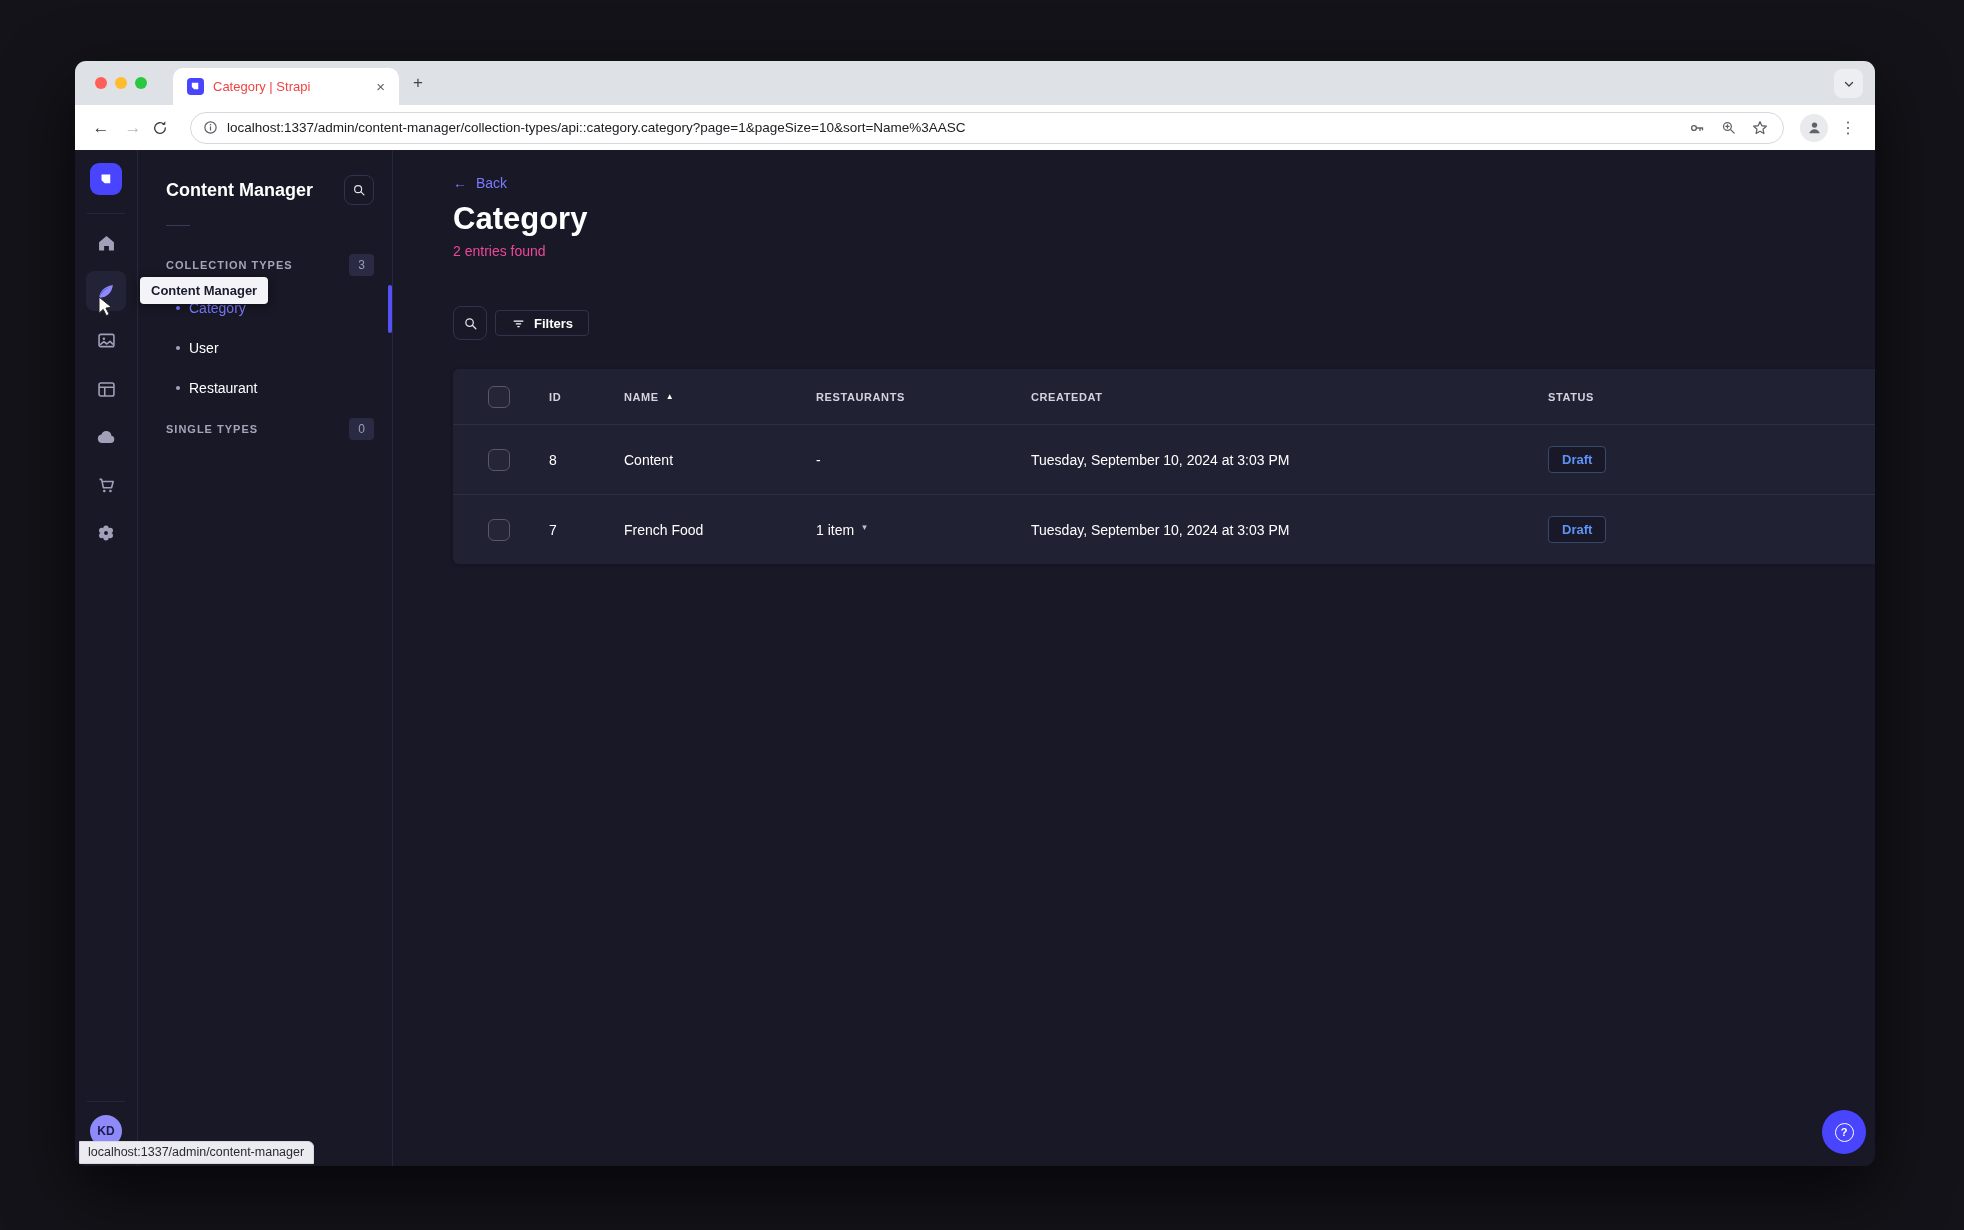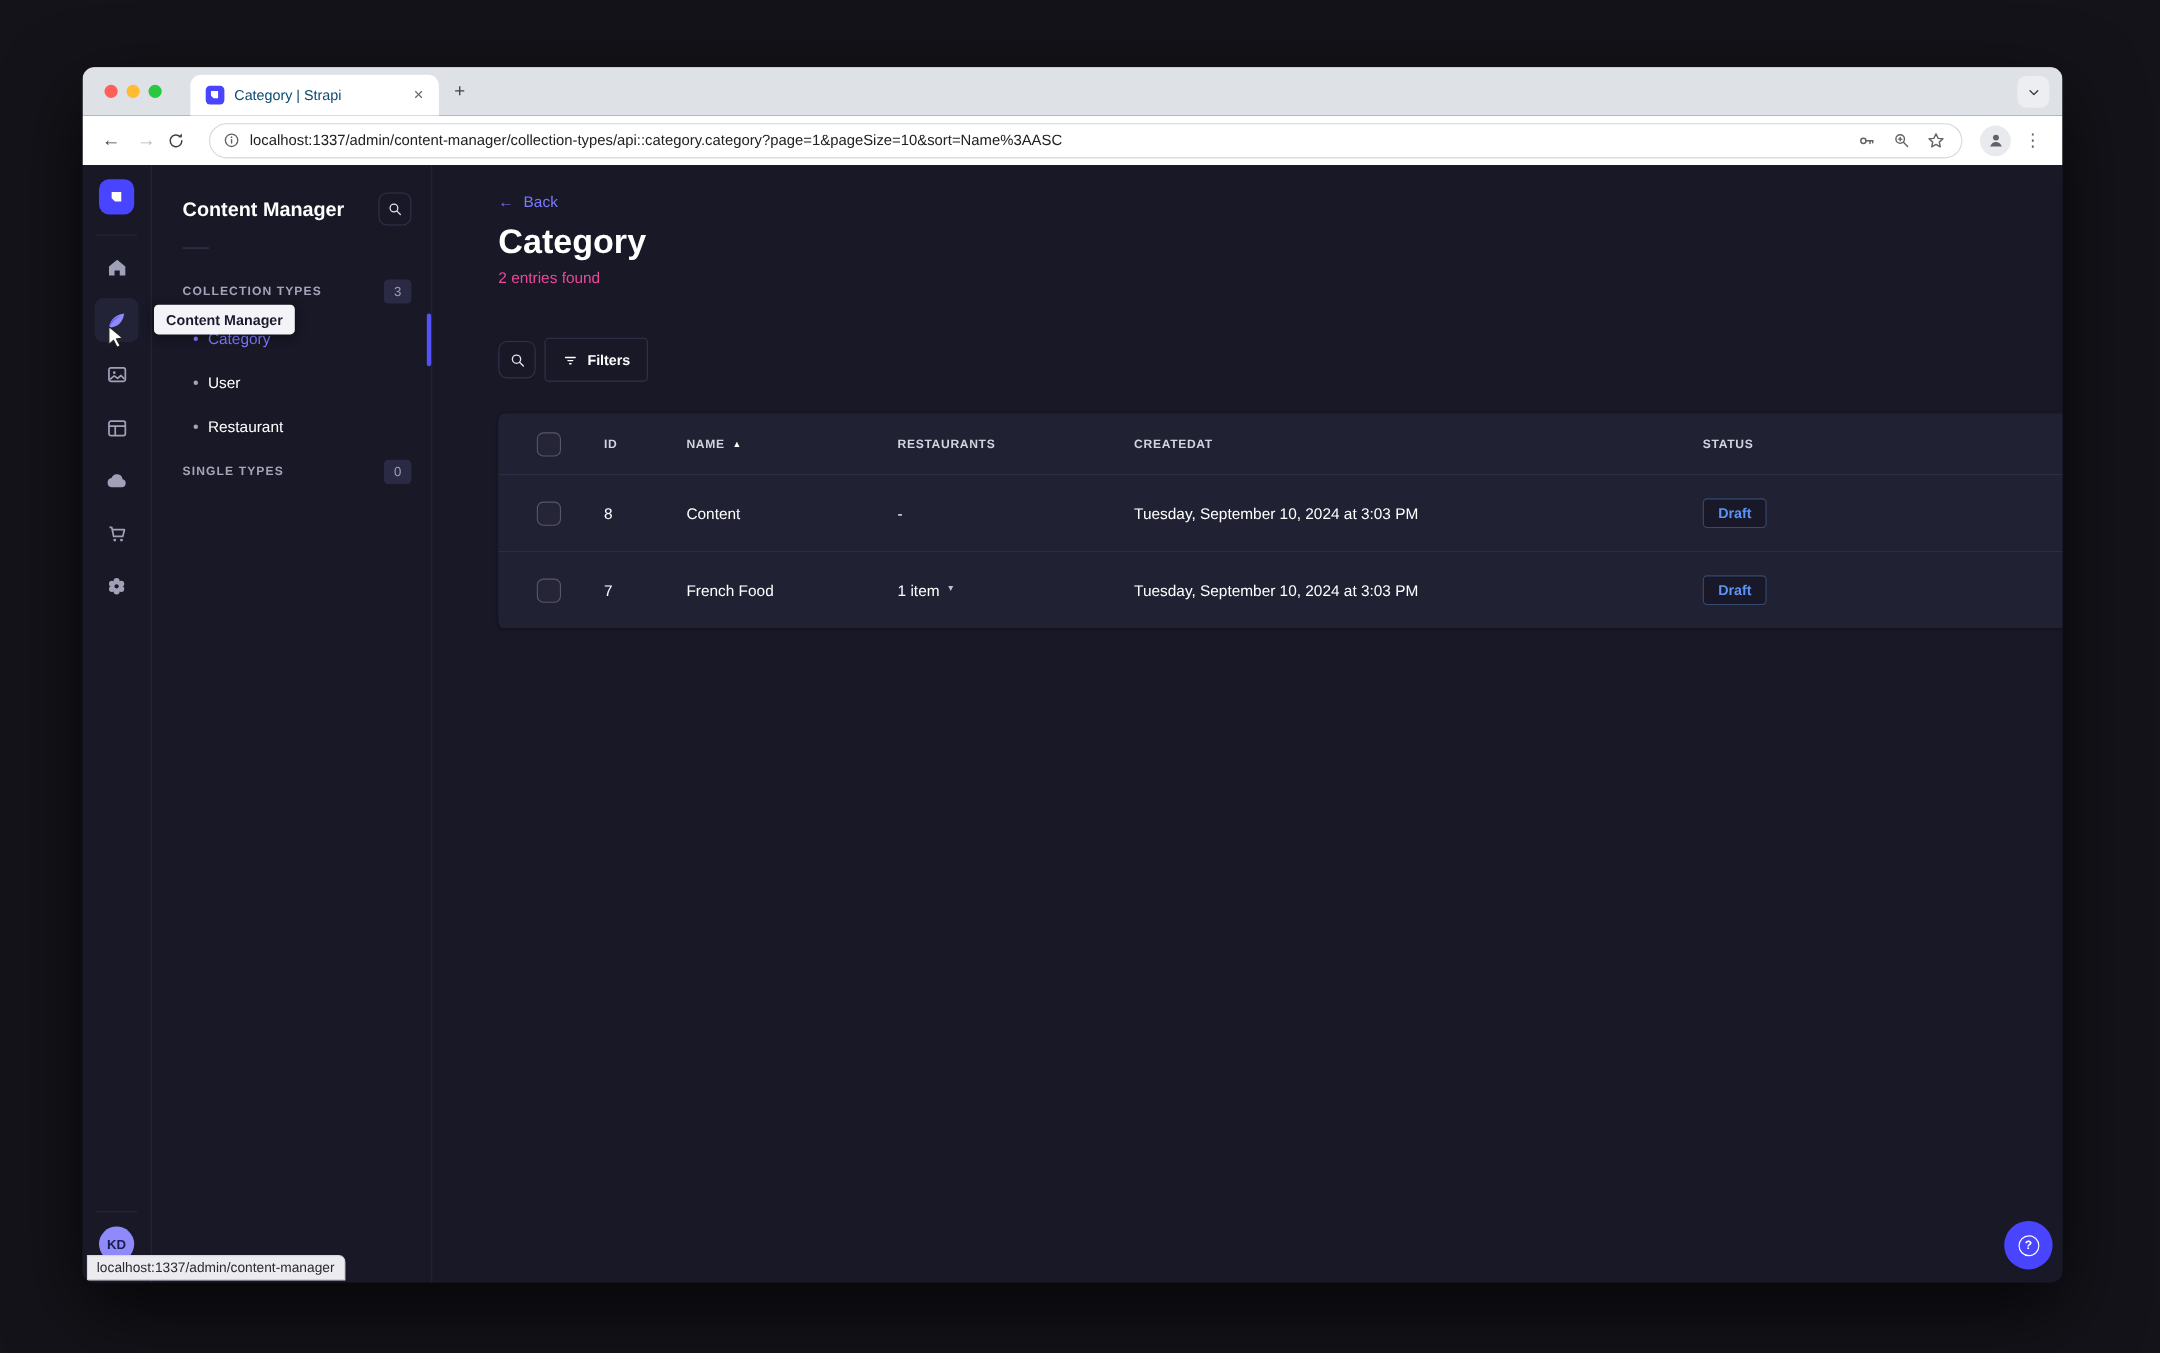--- a/index.html
+++ b/index.html
@@ -13,21 +13,21 @@
 
   
   .tabstrip { position:relative; height:44px; background:#dee1e6; }
   .traffic { position:absolute; left:20px; top:16px; display:flex; gap:8px; }
   .traffic span { width:12px; height:12px; border-radius:50%; display:block; }
   .light-red{background:#ff5f57;} .light-yellow{background:#febc2e;} .light-green{background:#28c840;}
   .tab { position:absolute; left:98px; top:7px; width:226px; height:37px; background:#fff;
          border-radius:10px 10px 0 0; display:flex; align-items:center; padding:0 10px 0 14px; }
   .favicon { width:17px; height:17px; border-radius:4px; background:#4945ff; display:flex;
              align-items:center; justify-content:center; flex:none; }
-  .tab-title { flex:1; margin-left:9px; font-size:13px; color:#0c4a6e; white-space:nowrap;
+  .tab-title { flex:1; margin-left:9px; font-size:13px; color:#ef4444; white-space:nowrap;
                overflow:hidden; }
   .tab-close { color:#5f6368; font-size:15px; padding:0 4px; cursor:default; }
   .newtab-btn { position:absolute; left:338px; top:12px; font-size:17px; color:#444; }
   .tabsearch-btn { position:absolute; right:12px; top:8px; width:29px; height:29px; border-radius:8px;
                    background:#eceef1; display:flex; align-items:center; justify-content:center; }
 
   
   .toolbar { height:45px; background:#fff; display:flex; align-items:center; padding:0 13px; gap:6px; }
   .nav-glyph { font-size:17px; color:#3c4043; width:26px; text-align:center; }
   .nav-glyph.disabled { color:#b4b8bd; }
@@ -87,21 +87,21 @@
   .title-row { display:flex; justify-content:space-between; align-items:flex-start; margin-top:11px; }
   .page-title { font-size:31px; font-weight:bold; color:#fff; line-height:1; }
   .page-subtitle { margin-top:9px; font-size:14px; color:#ec4899; }
   .btn-primary { height:34px; background:#4945ff; border:1px solid #4945ff; border-radius:4px;
                  color:#fff; font-size:14px; font-weight:bold; display:inline-flex;
                  align-items:center; gap:9px; padding:0 16px; }
   .btn-primary .plus { font-size:17px; font-weight:normal; }
   .actions-row { margin-top:47px; display:flex; align-items:center; gap:8px; }
   .icon-btn { width:34px; height:34px; border:1px solid #32324d; border-radius:8px;
               display:flex; align-items:center; justify-content:center; color:#e3e3ef; background:transparent; }
-  .btn-outline { height:40px; border:1px solid #32324d; border-radius:4px; background:transparent;
+  .btn-outline { height:26px; border:1px solid #32324d; border-radius:4px; background:transparent;
                  color:#fff; font-size:13px; font-weight:bold; display:inline-flex;
                  align-items:center; gap:8px; padding:0 15px; }
   .spacer { flex:1; }
 
   
   .table { margin-top:29px; background:#212134; border-radius:6px; width:1618px;
            box-shadow:0 1px 4px rgba(0,0,0,.2); }
   .trow { display:grid; grid-template-columns:61px 75px 192px 215px 517px 1fr 70px;
           align-items:center; padding-left:35px; }
   .thead { height:55px; }

